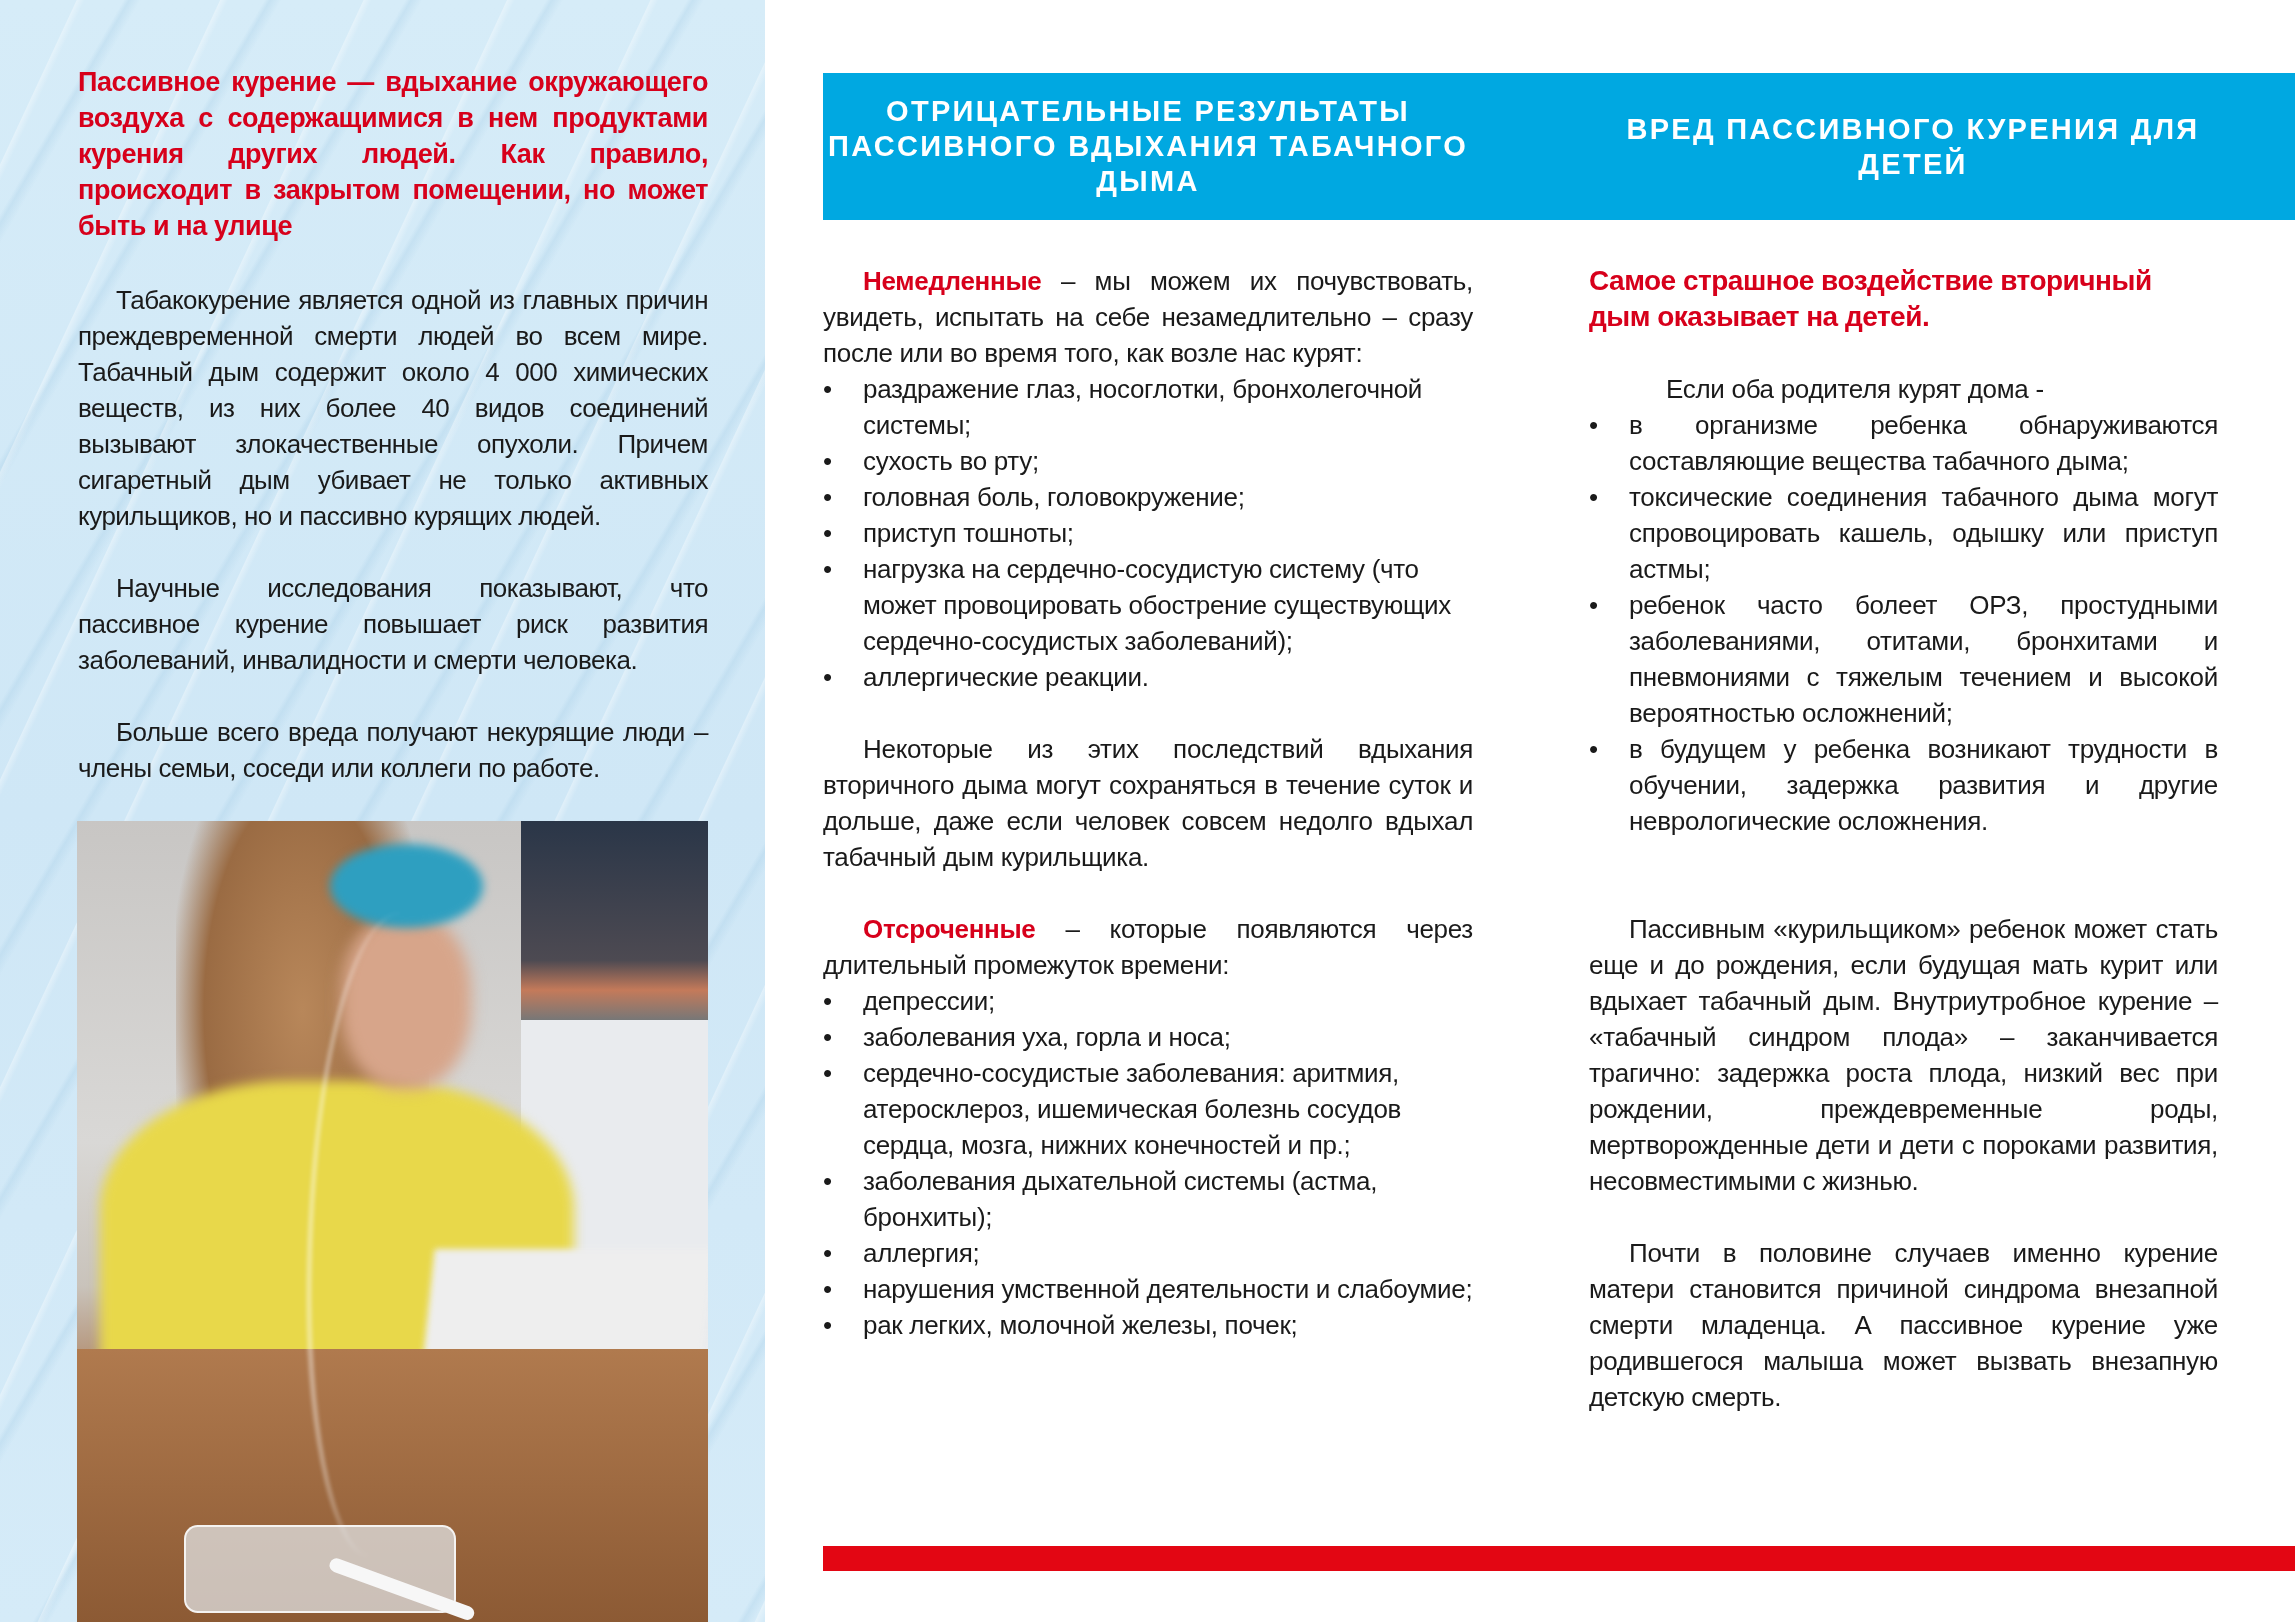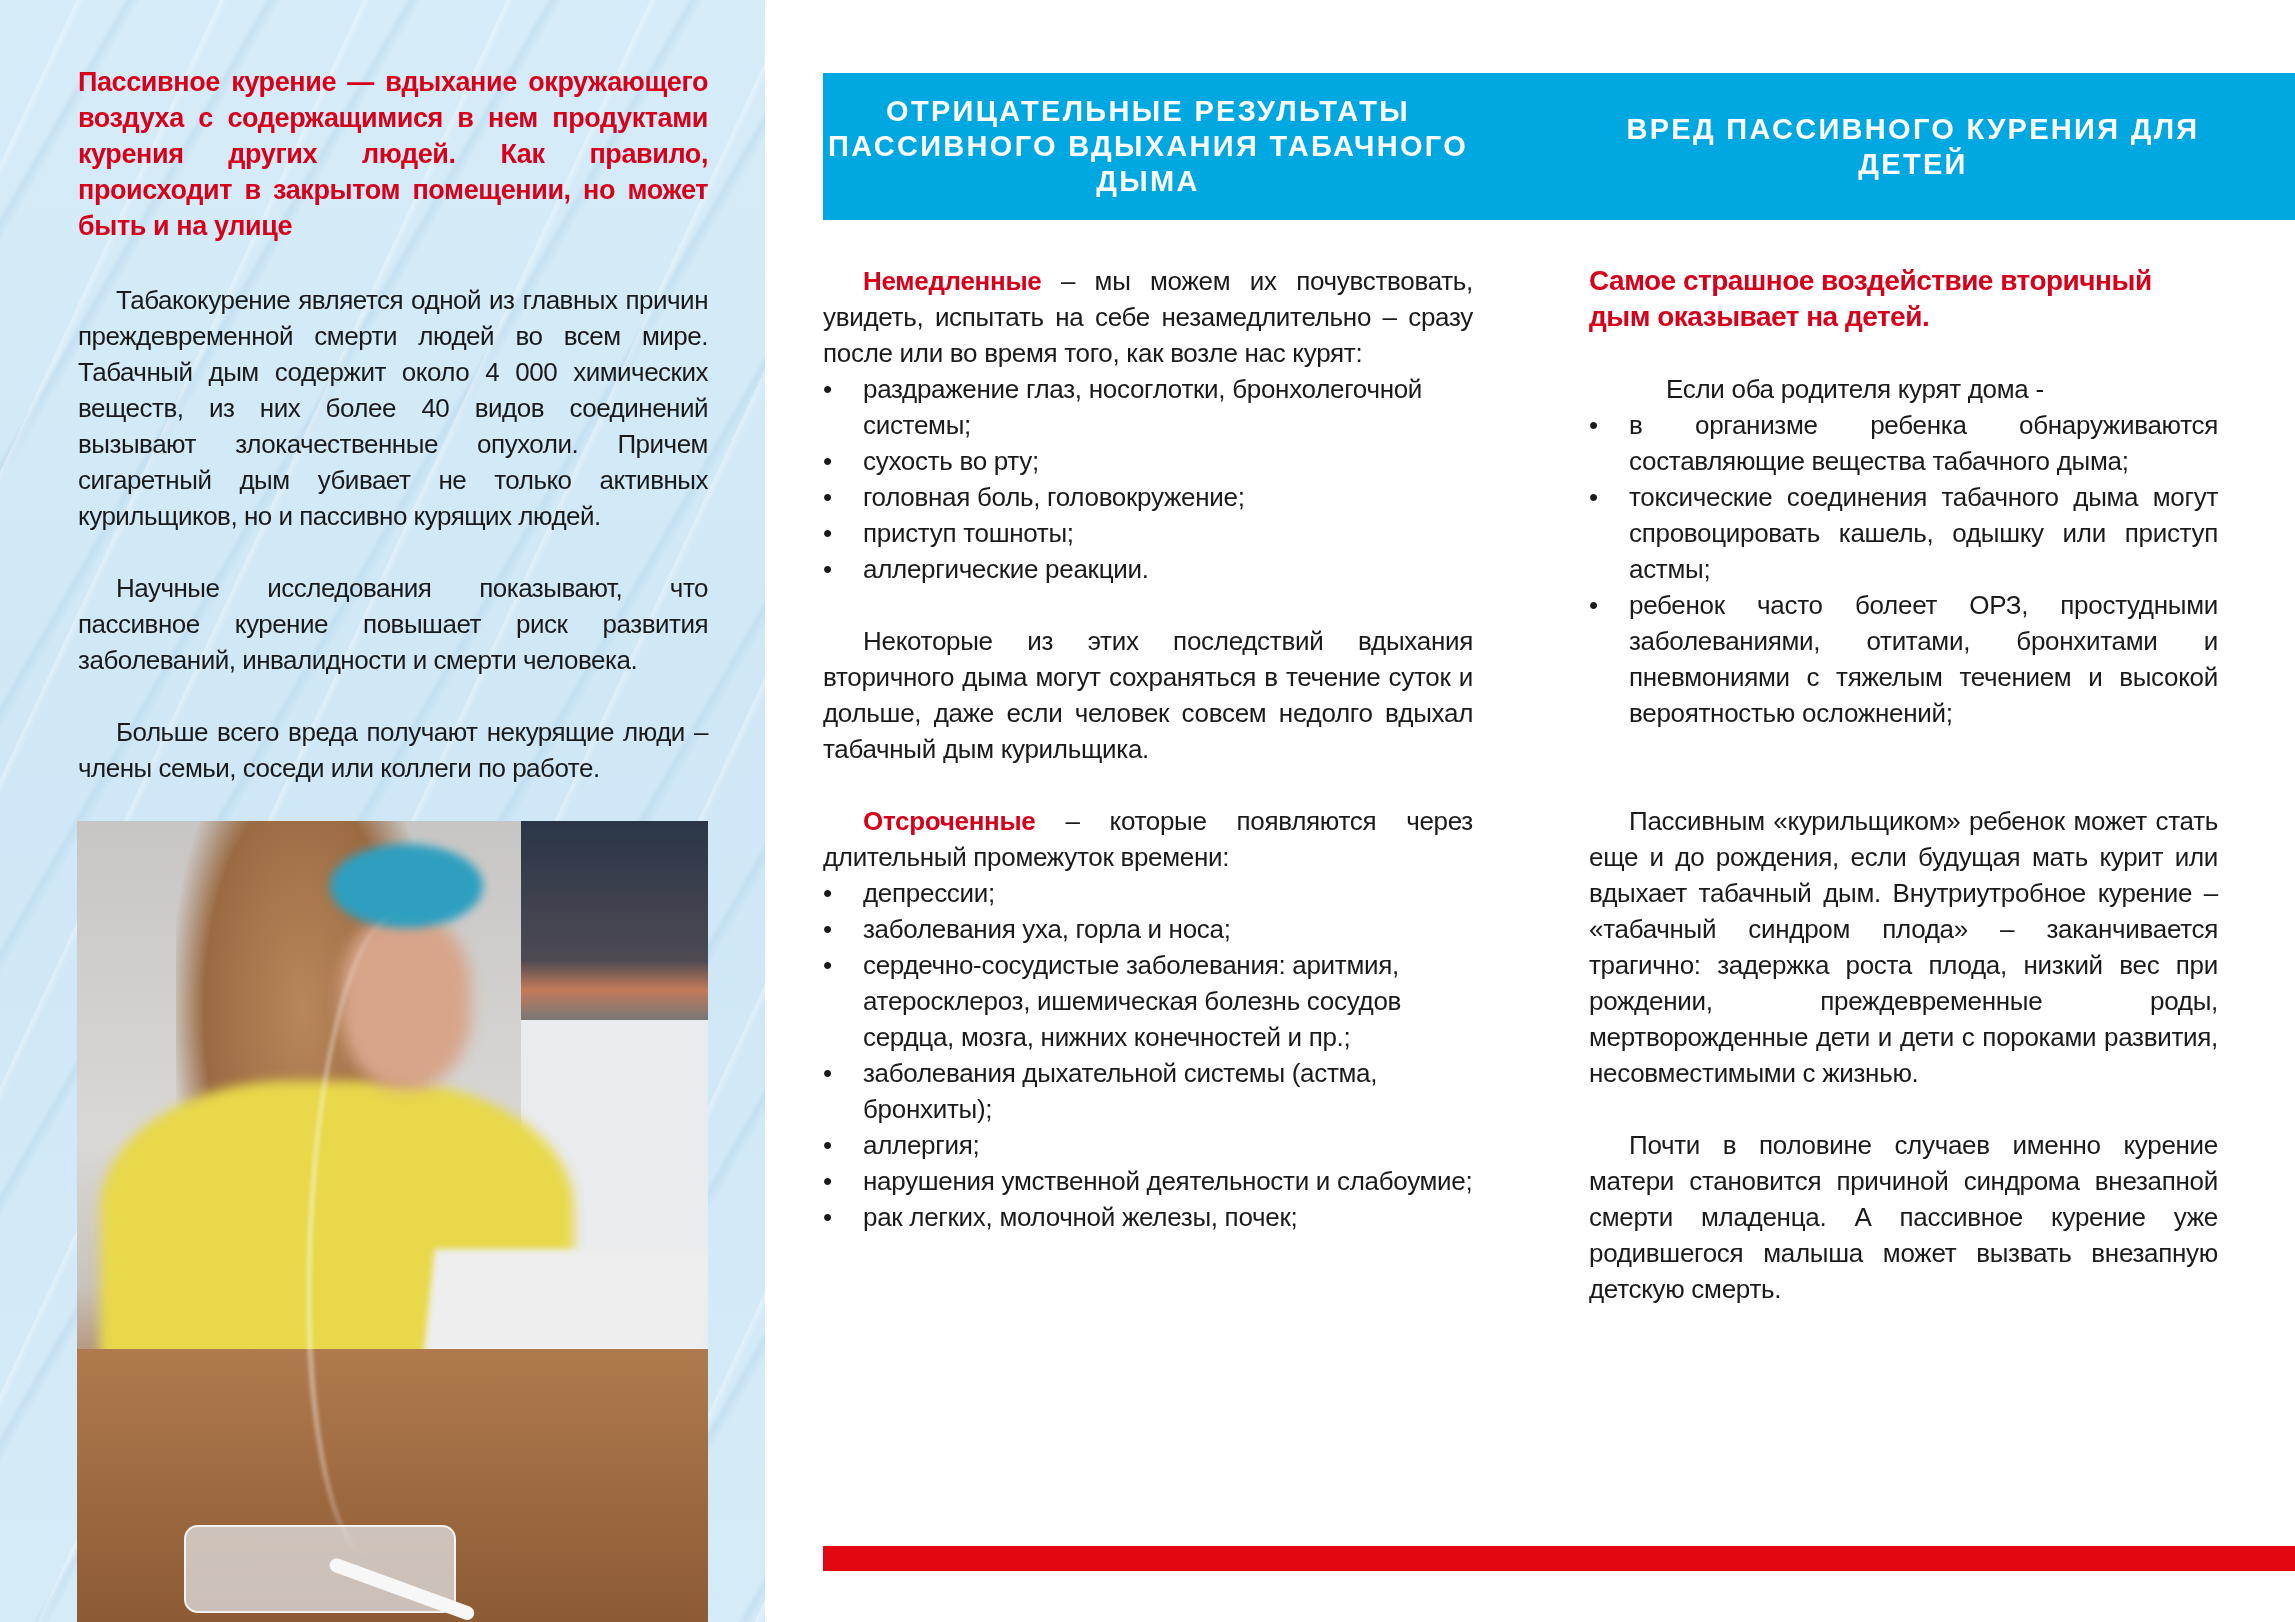--- a/index.html
+++ b/index.html
@@ -102,20 +102,21 @@
   <div class="banner-title bt-2">Вред пассивного курения для детей</div>
 </header>
 
 <section class="col col-mid">
   <p class="indent"><span class="red">Немедленные</span><span> – мы можем их почувствовать, увидеть, испытать на себе незамедлительно – сразу после или во время того, как возле нас курят:</span></p>
   <ul>
     <li>раздражение глаз, носоглотки, бронхолегочной системы;</li>
     <li>сухость во рту;</li>
     <li>головная боль, головокружение;</li>
     <li>приступ тошноты;</li>
+    <li>нагрузка на сердечно-сосудистую систему (что может провоцировать обострение существующих сердечно-сосудистых заболеваний);</li>
     <li>аллергические реакции.</li>
   </ul>
   <div class="gap"></div>
   <p class="indent">Некоторые из этих последствий вдыхания вторичного дыма могут сохраняться в течение суток и дольше, даже если человек совсем недолго вдыхал табачный дым курильщика.</p>
   <div class="gap"></div>
   <p class="indent"><span class="red">Отсроченные</span><span> – которые появляются через длительный промежуток времени:</span></p>
   <ul>
     <li>депрессии;</li>
     <li>заболевания уха, горла и носа;</li>
     <li>сердечно-сосудистые заболевания: аритмия, атеросклероз, ишемическая болезнь сосудов сердца, мозга, нижних конечностей и пр.;</li>
@@ -127,20 +128,21 @@
 </section>
 
 <section class="col col-right">
   <p class="red-heading">Самое страшное воздействие вторичный дым оказывает на детей.</p>
   <div class="gap"></div>
   <p class="intro">Если оба родителя курят дома -</p>
   <ul>
     <li class="j">в организме ребенка обнаруживаются составляющие вещества табачного дыма;</li>
     <li class="j">токсические соединения табачного дыма могут спровоцировать кашель, одышку или приступ астмы;</li>
     <li class="j">ребенок часто болеет ОРЗ, простудными заболеваниями, отитами, бронхитами и пневмониями с тяжелым течением и высокой вероятностью осложнений;</li>
+    <li class="j">в будущем у ребенка возникают трудности в обучении, задержка развития и другие неврологические осложнения.</li>
   </ul>
   <div class="gap"></div>
   <div class="gap"></div>
   <p class="indent">Пассивным «курильщиком» ребенок может стать еще и до рождения, если будущая мать курит или вдыхает табачный дым. Внутриутробное курение – «табачный синдром плода» – заканчивается трагично: задержка роста плода, низкий вес при рождении, преждевременные роды, мертворожденные дети и дети с пороками развития, несовместимыми с жизнью.</p>
   <div class="gap"></div>
   <p class="indent">Почти в половине случаев именно курение матери становится причиной синдрома внезапной смерти младенца. А пассивное курение уже родившегося малыша может вызвать внезапную детскую смерть.</p>
 </section>
 
 <div class="red-bar"></div>
 

